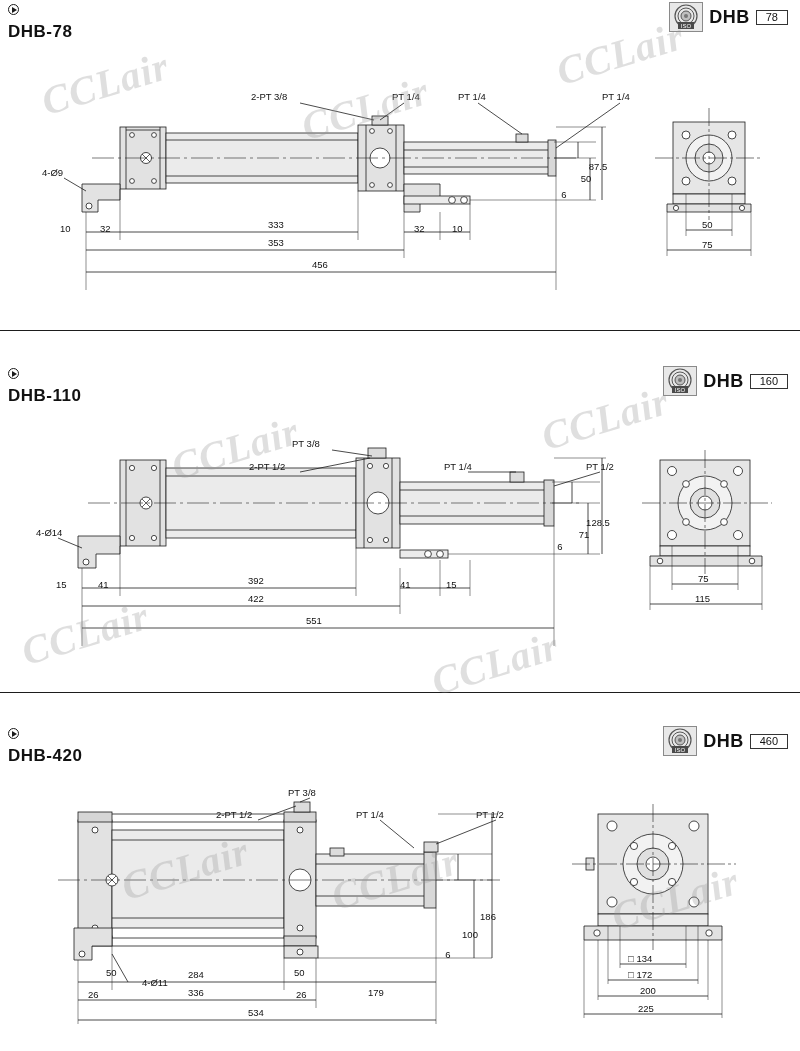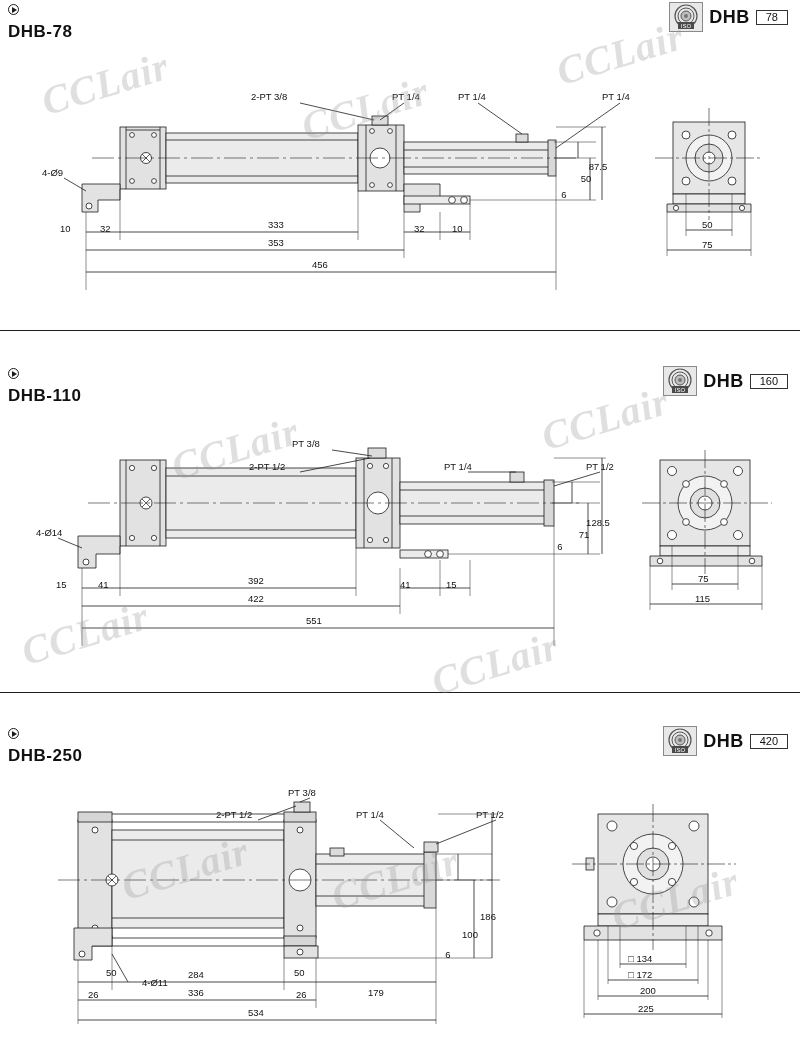--- a/index.html
+++ b/index.html
@@ -361,37 +361,37 @@
           <text x="695" y="192">115</text>
         </g>
       </svg>
     </div>
     <div class="divider" style="top:352px;"></div>
   </div>
 
   <div class="section" style="top:700px;height:351px;">
     <div class="sec-head" style="top:28px;">
       <span class="sec-bullet"></span>
-      <span class="sec-title">DHB-250</span>
+      <span class="sec-title">DHB-420</span>
     </div>
 
     <div class="logo-block" style="top:26px;">
       <span class="logo-mark">
         <svg width="34" height="30" viewBox="0 0 34 30">
           <rect x="0.5" y="0.5" width="33" height="29" fill="#e8e8e8" stroke="#8a8a8a"></rect>
           <circle cx="17" cy="14" r="11" fill="none" stroke="#555" stroke-width="1.2"></circle>
           <circle cx="17" cy="14" r="8" fill="none" stroke="#555" stroke-width="1"></circle>
           <circle cx="17" cy="14" r="5" fill="#bfbfbf" stroke="#555" stroke-width="1"></circle>
           <circle cx="17" cy="14" r="2" fill="#777"></circle>
           <rect x="9" y="20" width="16" height="7" fill="#4a4a4a"></rect>
           <text x="17" y="26" font-size="6" fill="#fff" text-anchor="middle" font-family="Liberation Sans, sans-serif">ISO</text>
         </svg>
       </span>
       <span class="logo-name">DHB</span>
-      <span class="logo-model">420</span>
+      <span class="logo-model">460</span>
     </div>
 
     <div class="canvas" style="top:68px;">
       <svg class="draw" width="800" height="283" viewBox="0 0 800 283">
         <g stroke="#1d1d1d" fill="none" stroke-width="0.8">
 
           <rect x="78" y="52" width="34" height="118" fill="#e2e2e2"></rect>
 
           <rect x="78" y="44" width="34" height="10" fill="#d6d6d6"></rect>
           <rect x="78" y="168" width="34" height="10" fill="#d6d6d6"></rect>

